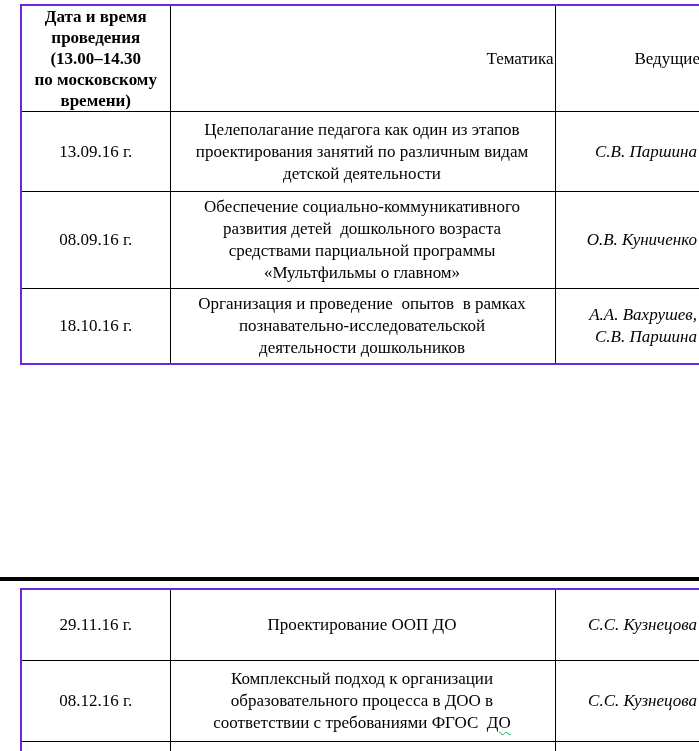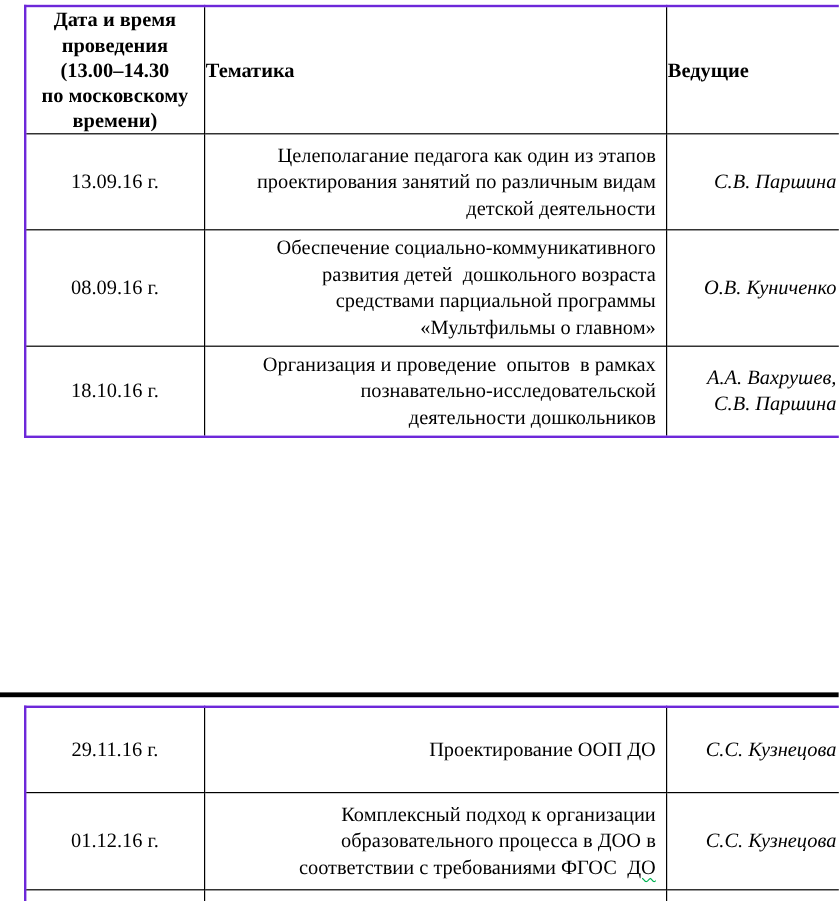--- a/index.html
+++ b/index.html
@@ -49,29 +49,29 @@
   tr.h81 { height: 81px; }
   tr.h40 { height: 40px; }
   th.c-date-h {
     font-weight: bold;
     text-align: center;
     white-space: pre-line;
     line-height: 21px;
     padding: 0 2px;
   }
   th.c-topic-h, th.c-lead-h {
-    font-weight: bold;
-    text-align: left;
+    font-weight: normal;
+    text-align: right;
   }
   td.c-date {
     text-align: center;
     padding: 0 4px;
   }
   td.c-topic {
-    text-align: right;
+    text-align: center;
     white-space: pre-wrap;
     padding: 4px 8px 4px 7px;
   }
   td.c-lead {
     text-align: right;
     font-style: italic;
     white-space: pre-line;
     padding: 0 4px;
   }
   .wavy {
@@ -147,21 +147,21 @@
         <col class="c2">
         <col class="c3">
       </colgroup>
     <tbody>
       <tr class="h71">
         <td class="c-date">29.11.16 г.</td>
         <td class="c-topic">Проектирование ООП ДО</td>
         <td class="c-lead">С.С. Кузнецова</td>
       </tr>
       <tr class="h81">
-        <td class="c-date">01.12.16 г.</td>
+        <td class="c-date">08.12.16 г.</td>
         <td class="c-topic"><span>Комплексный подход к организации
 образовательного процесса в ДОО в
 соответствии с требованиями ФГОС  </span><span class="wavy">ДО</span></td>
         <td class="c-lead">С.С. Кузнецова</td>
       </tr>
       <tr class="h40">
         <td class="c-date"></td>
         <td class="c-topic"></td>
         <td class="c-lead"></td>
       </tr>

